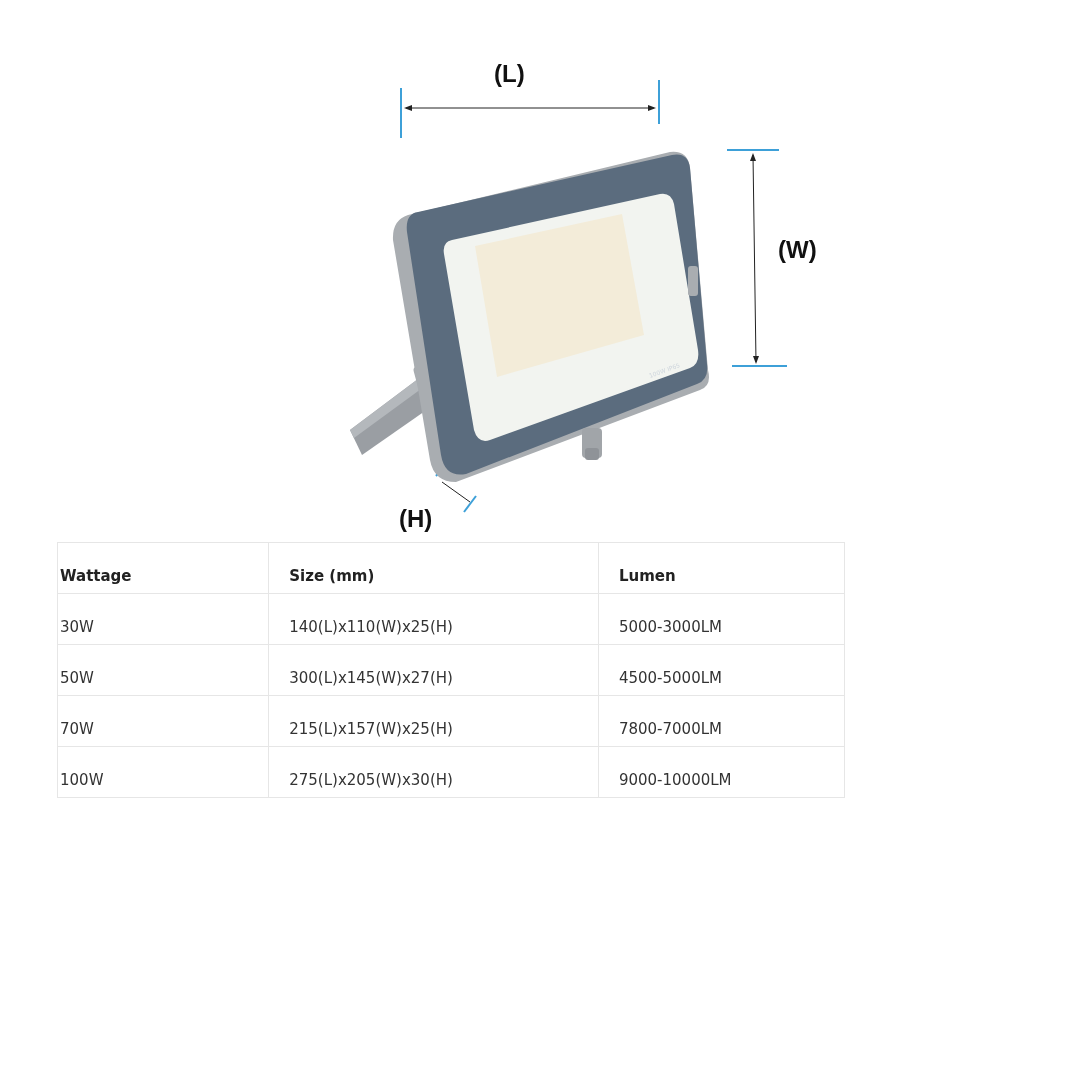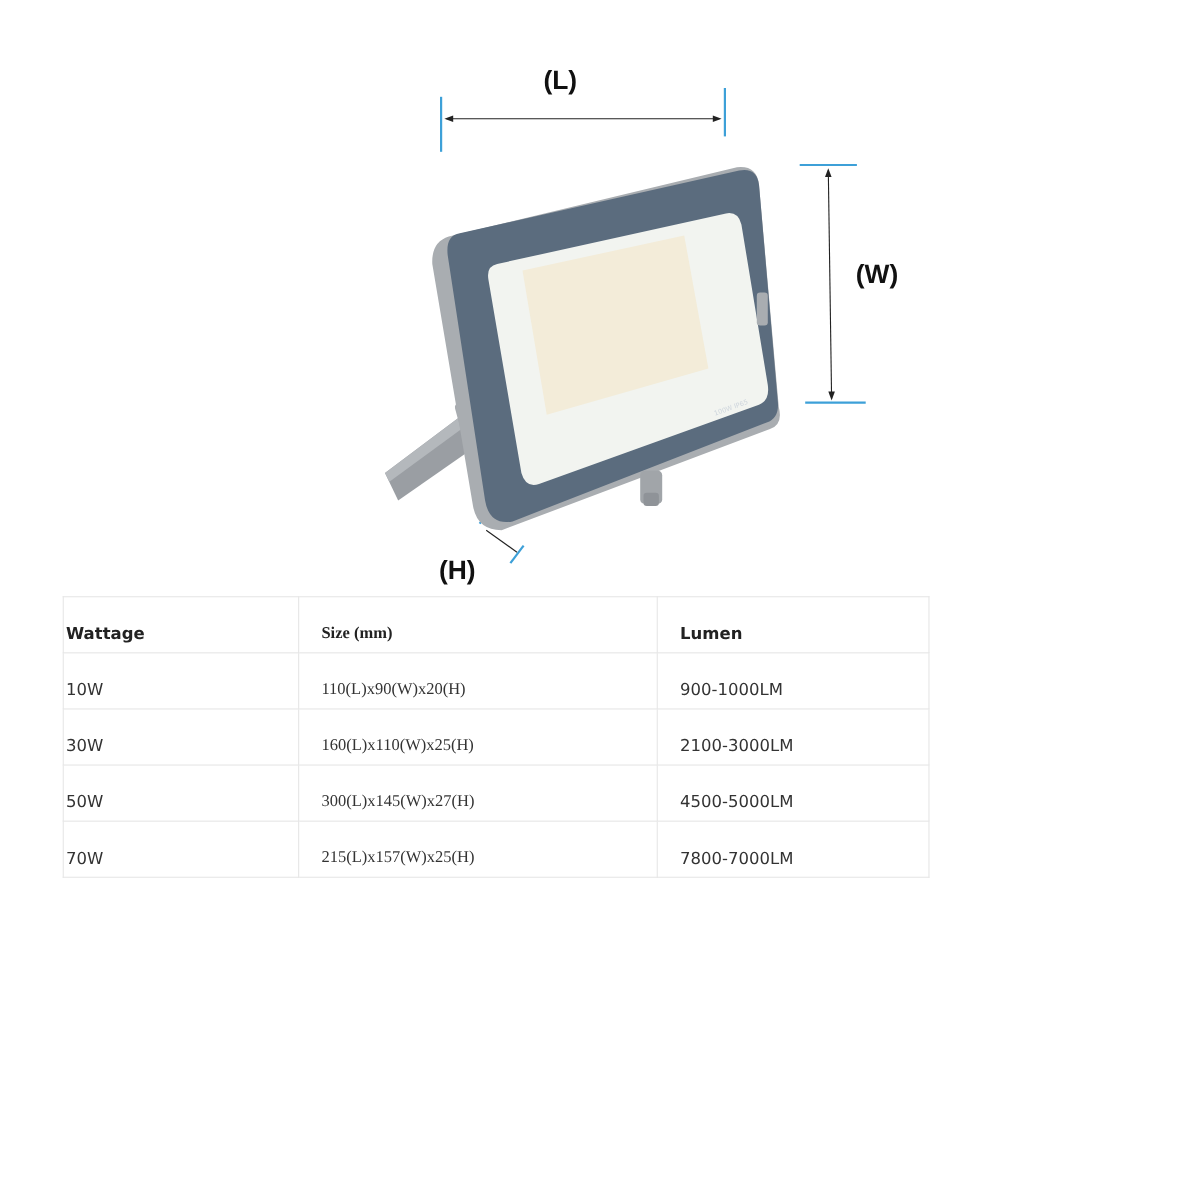--- a/index.html
+++ b/index.html
@@ -4,21 +4,21 @@
 <style>
   html, body { margin:0; padding:0; background:#ffffff; }
   body { width:1080px; height:1080px; position:relative; overflow:hidden; font-family:"DejaVu Sans", sans-serif; }
   .figure { position:absolute; left:0; top:0; width:1080px; height:540px; }
   .dim-label { position:absolute; font-family:"Liberation Sans", sans-serif; font-weight:bold; font-size:24px; color:#111; }
   .tbl { position:absolute; left:57px; top:542px; width:788px; border-collapse:collapse; }
   .tbl td, .tbl th { border:1px solid #e6e6e6; height:51px; padding:0 0 0 2px; text-align:left; vertical-align:bottom; padding-bottom:8px; box-sizing:border-box; font-size:15px; color:#333; font-weight:normal; }
   .tbl th { color:#222; font-weight:bold; font-size:15px; }
   .tbl td.c2, .tbl th.c2 { padding-left:20px; }
   .tbl td.c3, .tbl th.c3 { padding-left:20px; }
-  .c1 { width:269px; } .c2 { width:391px;font-family:Liberation Serif, serif; } .c3 { width:312px; }
+  .c1 { width:269px; } .c2 { width:391px; } .c3 { width:312px; }
 </style>
 </head>
 <body>
 
 <div class="figure">
   <svg width="1080" height="540" viewBox="0 0 1080 540">
 
     <line x1="401" y1="88" x2="401" y2="138" stroke="#3da0d8" stroke-width="2"></line>
     <line x1="659" y1="80" x2="659" y2="124" stroke="#3da0d8" stroke-width="2"></line>
     <line x1="406" y1="108" x2="654" y2="108" stroke="#222" stroke-width="1"></line>
@@ -62,33 +62,33 @@
 <table class="tbl">
   <thead>
     <tr>
       <th class="c1">Wattage</th>
       <th class="c2">Size (mm)</th>
       <th class="c3">Lumen</th>
     </tr>
   </thead>
   <tbody>
     <tr>
-      <td class="c1">10W</td>
-      <td class="c2">110(L)x90(W)x20(H)</td>
-      <td class="c3">900-1000LM</td>
-    </tr>
-    <tr>
       <td class="c1">30W</td>
-      <td class="c2">160(L)x110(W)x25(H)</td>
-      <td class="c3">2100-3000LM</td>
+      <td class="c2">140(L)x110(W)x25(H)</td>
+      <td class="c3">5000-3000LM</td>
     </tr>
     <tr>
       <td class="c1">50W</td>
       <td class="c2">300(L)x145(W)x27(H)</td>
       <td class="c3">4500-5000LM</td>
     </tr>
     <tr>
       <td class="c1">70W</td>
       <td class="c2">215(L)x157(W)x25(H)</td>
       <td class="c3">7800-7000LM</td>
     </tr>
+    <tr>
+      <td class="c1">100W</td>
+      <td class="c2">275(L)x205(W)x30(H)</td>
+      <td class="c3">9000-10000LM</td>
+    </tr>
   </tbody>
 </table>
 
 </body></html>

